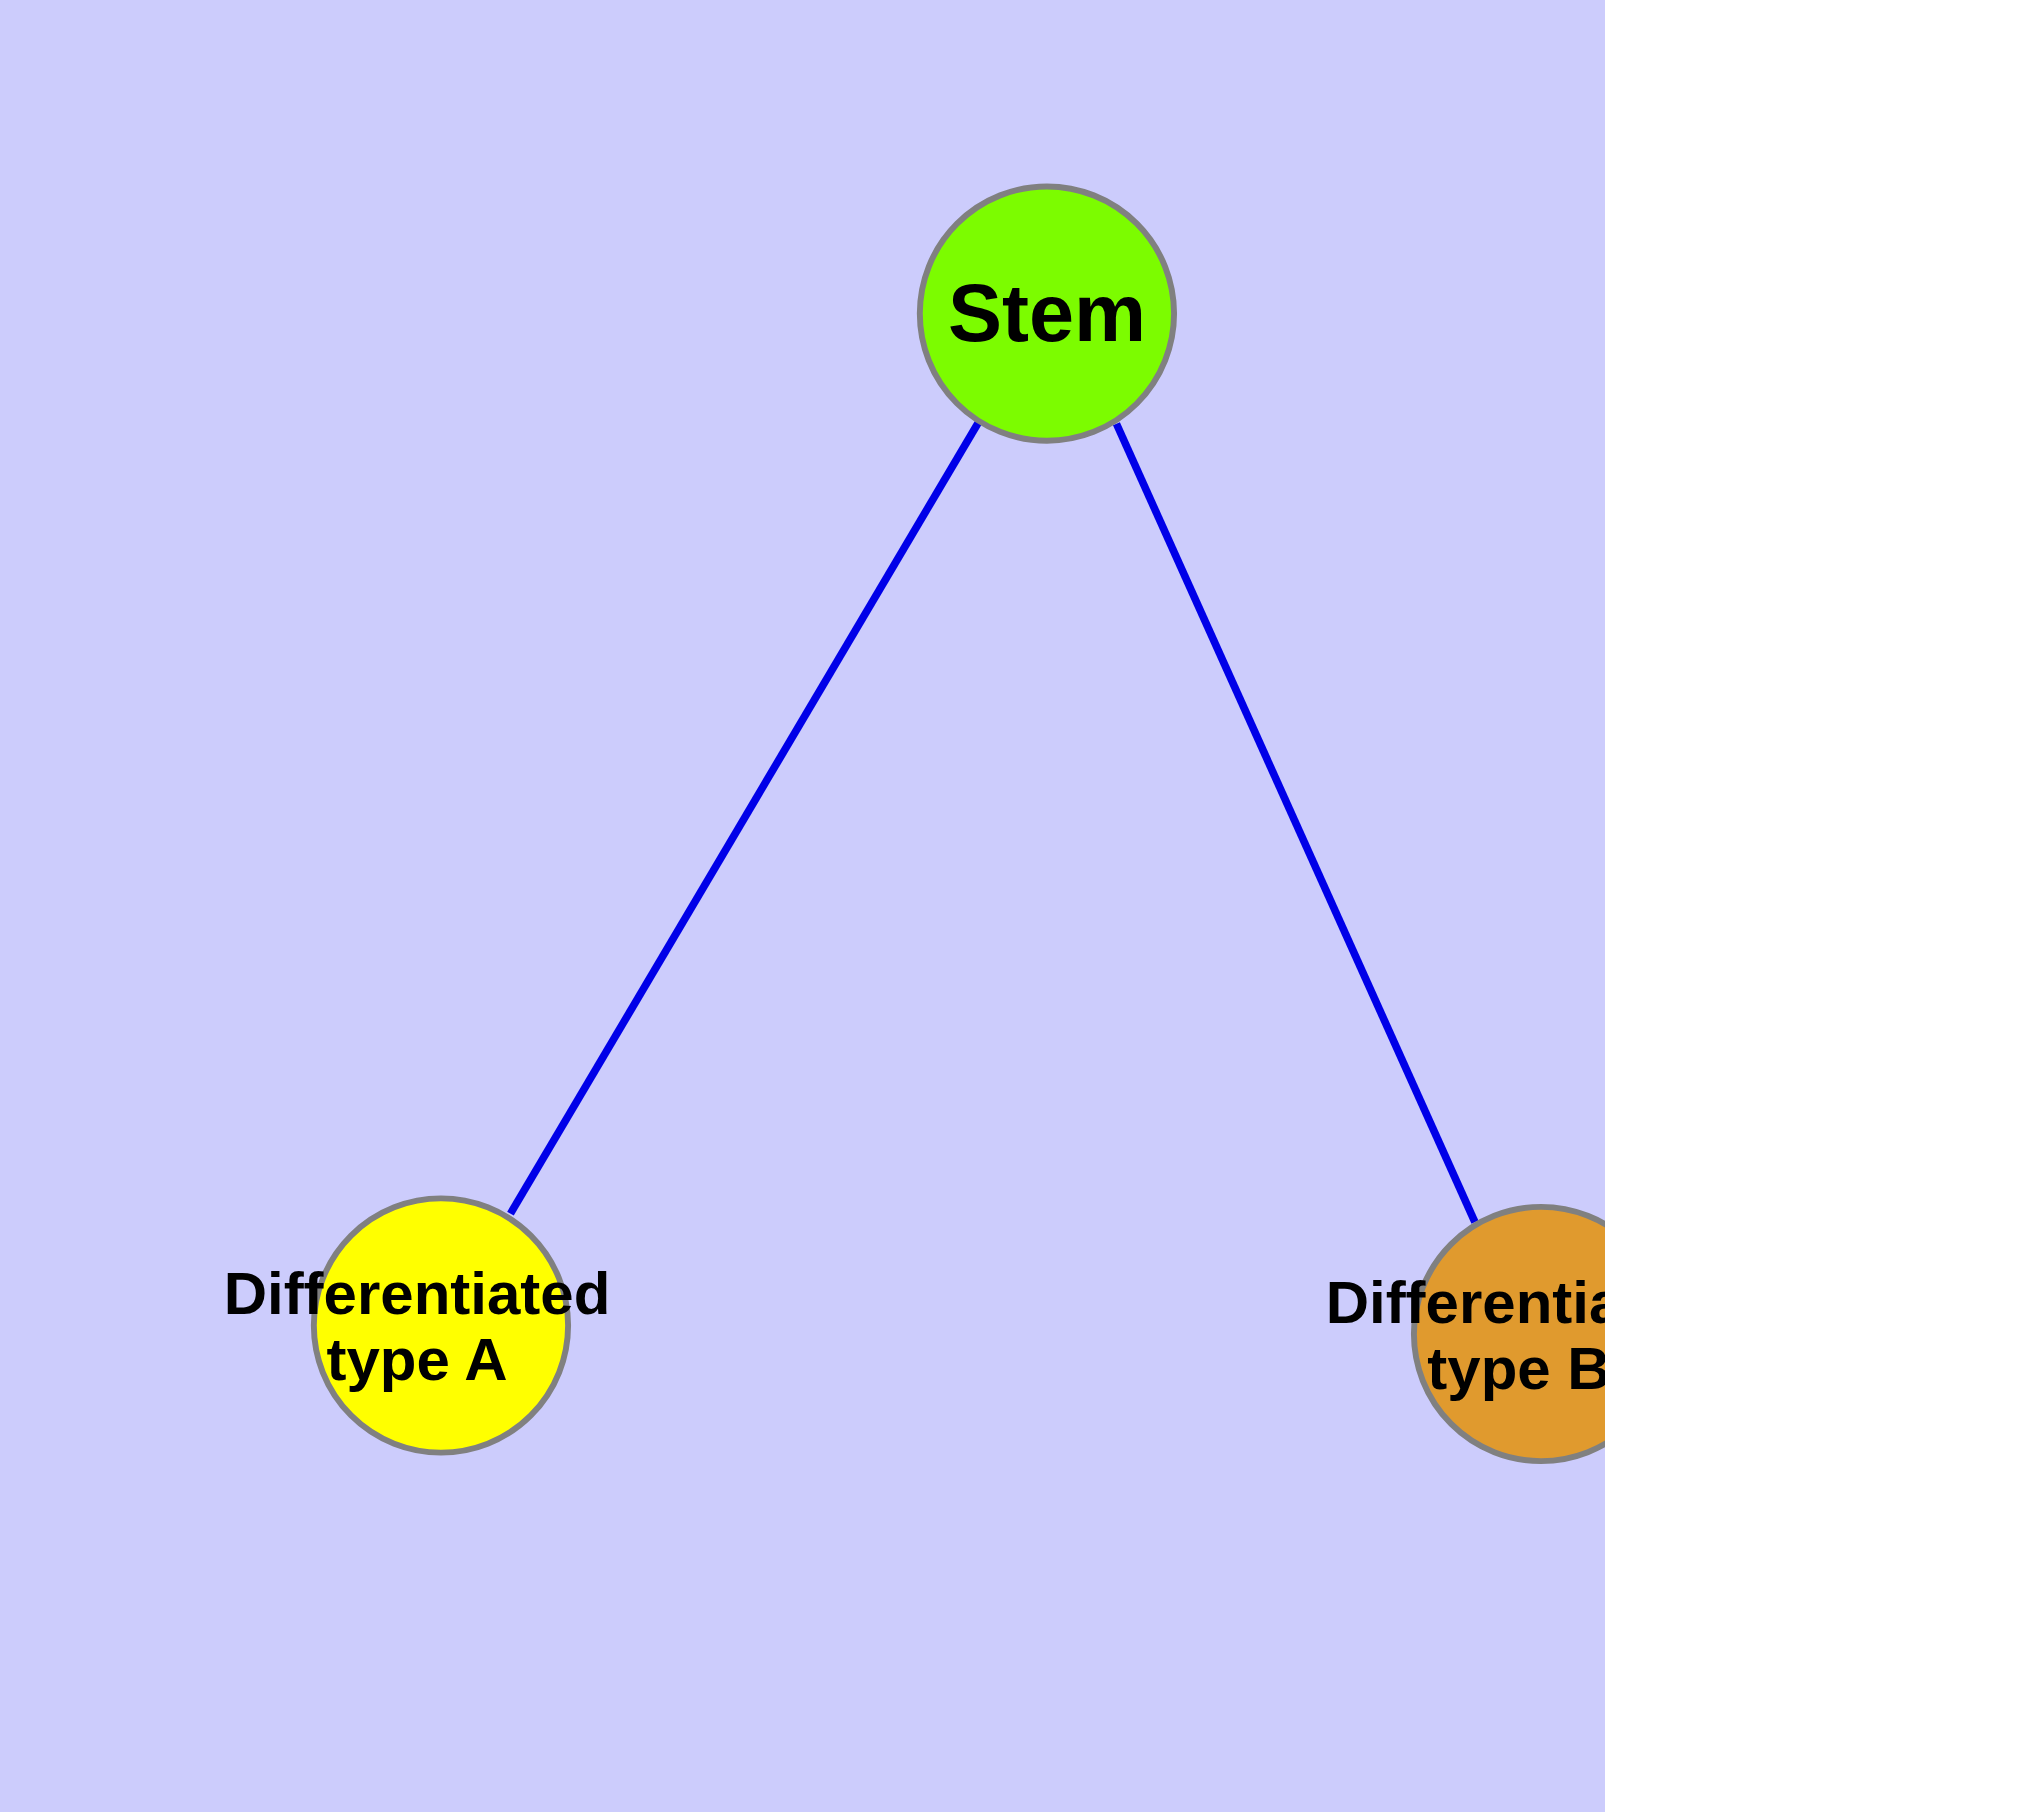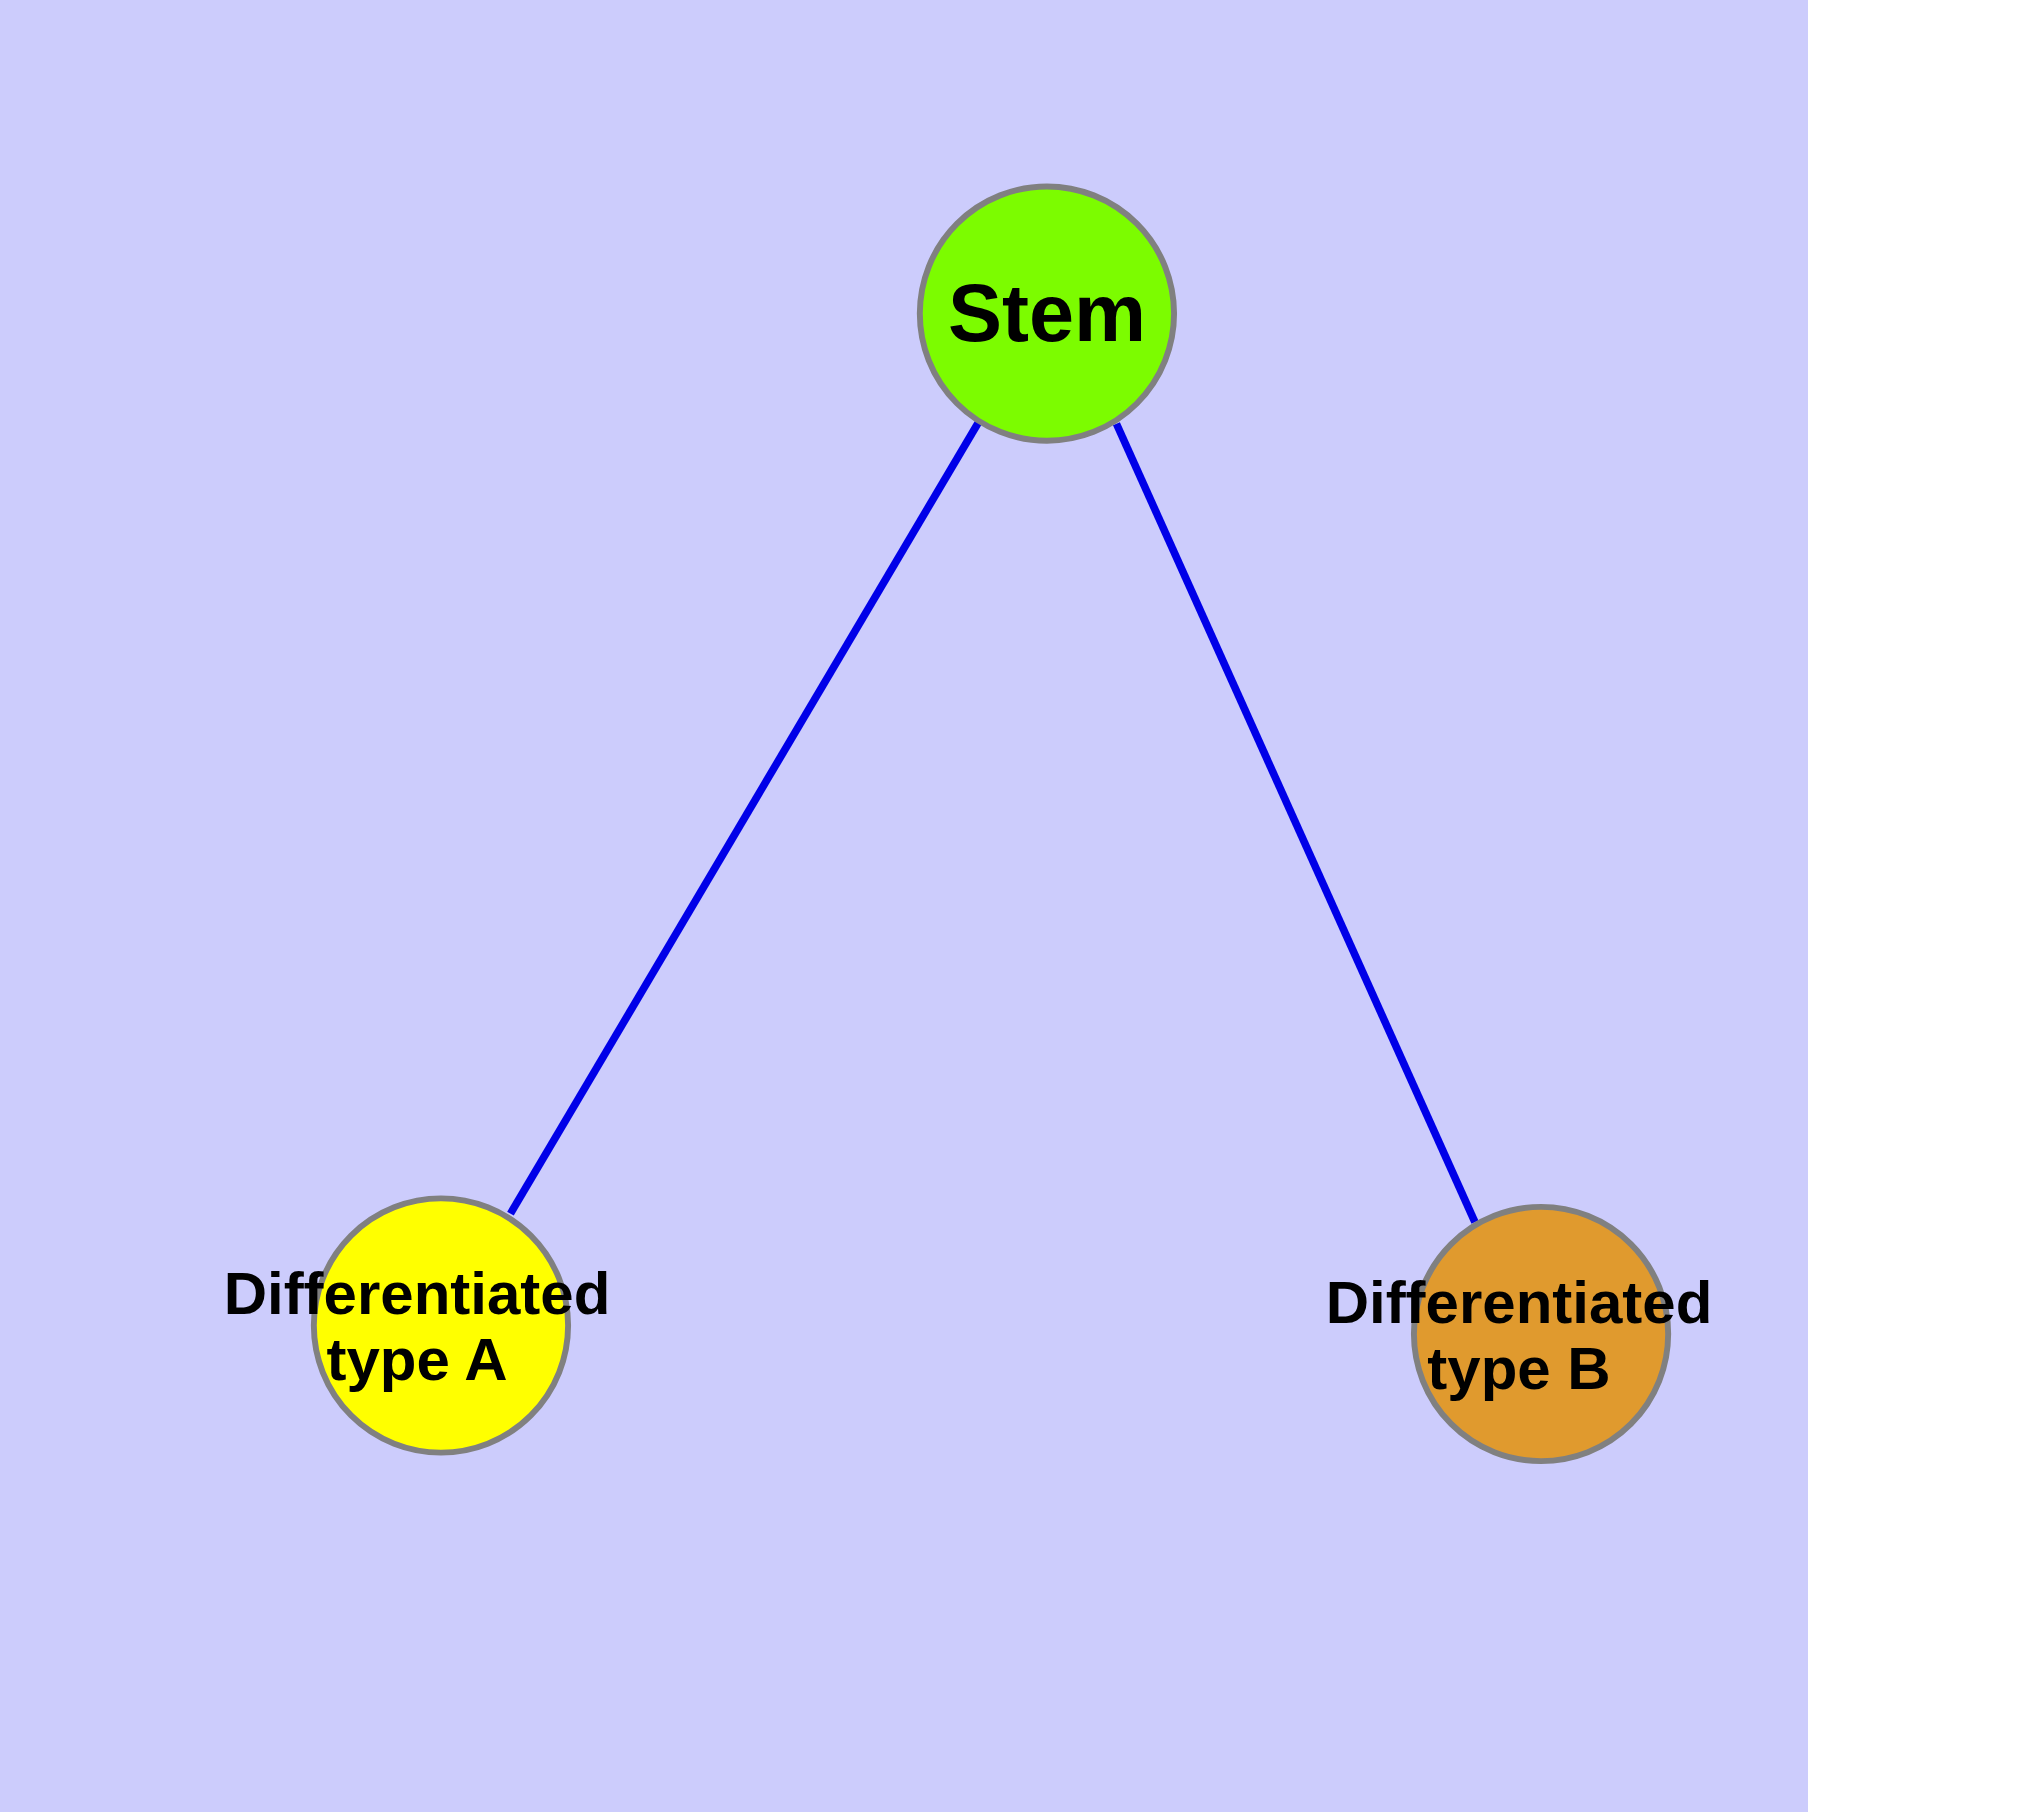--- a/index.html
+++ b/index.html
@@ -38,21 +38,21 @@
   .node-label.stem {
     font-size: 81px;
   }
   .node-label.side {
     font-size: 60px;
   }
 </style>
 </head>
 <body>
 
-<div id="canvas" style="width: 1808px; height: 1812px;">
+<div id="canvas" style="width: 1605px; height: 1812px;">
 
   <div id="bg-rect" style="background: rgb(204, 204, 252);"></div>
 
   <svg id="graph-svg" viewBox="0 0 2384 2138" xmlns="http://www.w3.org/2000/svg" style="width: 2021px; height: 1812px;">
     <g id="edge-layer">
       <line id="edge-0" x1="1155" y1="497" x2="602" y2="1432" stroke="#0000e8" stroke-width="9" stroke-linecap="butt"></line>
       <line id="edge-1" x1="1317" y1="500" x2="1740" y2="1442" stroke="#0000e8" stroke-width="9" stroke-linecap="butt"></line>
     </g>
     <g id="node-layer">
       <circle id="node-0" cx="1235" cy="370" r="150" fill="#7cfc00" stroke="#808080" stroke-width="7"></circle>

